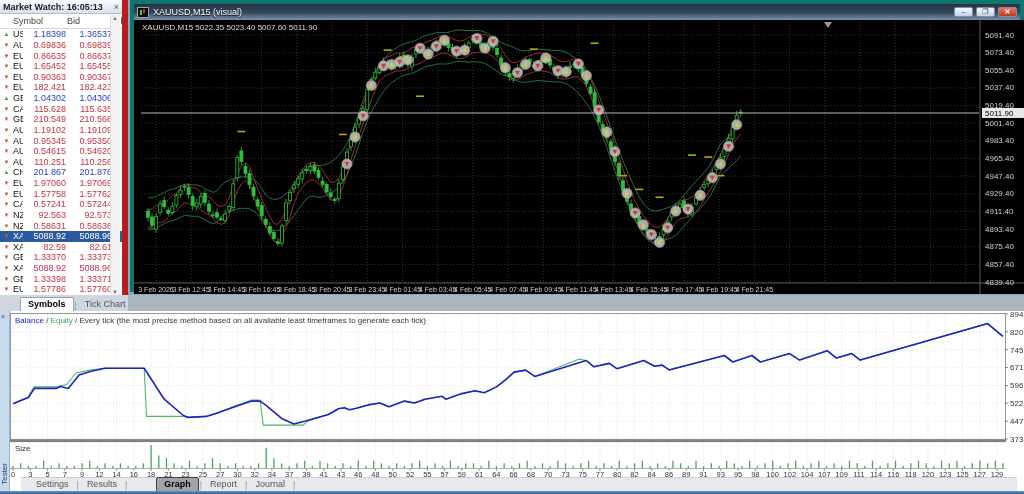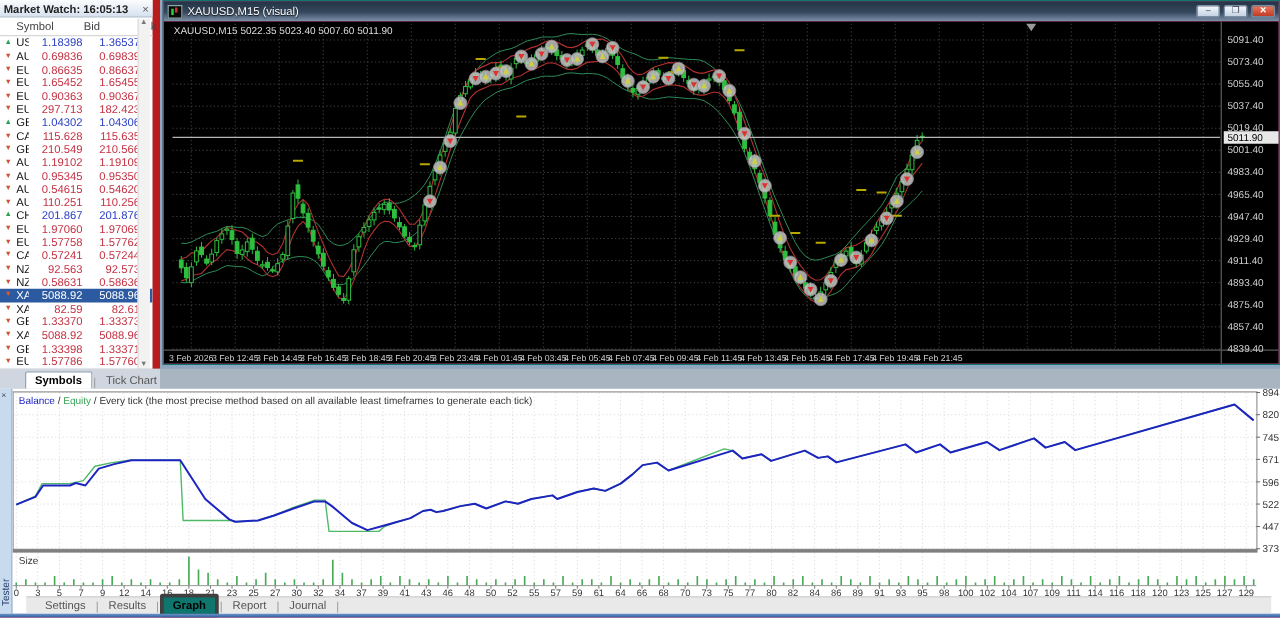--- a/index.html
+++ b/index.html
@@ -26,39 +26,39 @@
   .mw-row.selected .ico{color:#e05a28;}
   #mw-scrollbar{position:absolute;top:15px;right:2px;width:9px;height:280px;background:#f2f2f2;border-left:1px solid #ddd;font-size:6px;color:#777;}
   #mw-scrollbar .sb-up{position:absolute;top:0;left:1px;}
   #mw-scrollbar .sb-dn{position:absolute;bottom:0;left:1px;}
   #mw-tabs{position:absolute;left:0;top:295px;width:128px;height:16px;display:flex;align-items:flex-end;font-size:9px;background:#cfd6df;padding-left:20px;box-sizing:border-box;}
   
   .tab{padding:1px 7px 2px;color:#555;cursor:default;white-space:nowrap;}
   .tab.active{background:#fff;border:1px solid #97a3b2;border-bottom:none;color:#000;font-weight:bold;border-radius:2px 2px 0 0;}
   .tab-sep{color:#999;font-size:9px;padding:0 1px;}
   
-  #chart-window{position:absolute;left:130px;top:0;width:894px;height:292px;border:1px solid #0f766e;box-sizing:border-box;background:#ec4899;}
+  #chart-window{position:absolute;left:130px;top:0;width:894px;height:292px;border:4px solid #0f766e;box-sizing:border-box;background:#fca5a5;}
   .cw-titlebar{height:16px;background:linear-gradient(180deg,#253344 0%,#35485e 55%,#7d92aa 100%);display:flex;align-items:center;padding:0 3px;box-sizing:border-box;}
   .cw-icon{width:10px;height:9px;background:#0a0a0a;border:1px solid #8aa;display:inline-block;position:relative;}
   .cw-icon::after{content:"";position:absolute;left:2px;top:2px;width:2px;height:5px;background:#3c3;}
   .cw-icon::before{content:"";position:absolute;left:5px;top:1px;width:2px;height:4px;background:#c33;}
   .cw-title{flex:1;color:#fff;font-size:9px;margin-left:4px;white-space:nowrap;text-shadow:0 1px 1px #000;}
   .cw-btn{width:19px;height:10px;margin-left:3px;border:1px solid #7d8fa5;border-radius:2px;background:linear-gradient(#f4f8fd,#c3d2e4);color:#334;font-size:7px;line-height:8px;text-align:center;display:inline-block;box-sizing:border-box;}
   .cw-btn.close{background:linear-gradient(#e8765d,#c03a24);color:#fff;font-weight:bold;}
   #cw-body{position:absolute;left:0;top:16px;width:892px;height:274px;}
   
   #symtab-strip{position:absolute;left:0;top:295px;width:1024px;height:16px;background:#aab5c2;}
   
   #tester{position:absolute;left:0;top:311px;width:1024px;height:180px;background:#fff;}
   #tester-strip{position:absolute;left:0;top:0;width:10px;height:180px;background:#c8daee;border-right:1px solid #9fb4cc;box-sizing:border-box;}
   .t-close{position:absolute;top:2px;left:1px;font-size:7px;color:#445;}
   .t-label{position:absolute;bottom:6px;left:0px;font-size:8px;color:#223a66;writing-mode:vertical-rl;transform:rotate(180deg);}
   #tester-body{position:absolute;left:10px;top:0;width:847px;height:166px;}
   #tester-tabs{position:absolute;left:21px;top:166px;width:996px;height:14px;background:#e9e9e9;display:flex;align-items:center;font-size:9px;padding-left:8px;box-sizing:border-box;border-top:1px solid #cfcfcf;}
-  #tester-tabs .tab.active{border:3px solid #404040;border-radius:2px;background:#0f766e;}
+  #tester-tabs .tab.active{border:1px solid #404040;border-radius:2px;background:#a3a3a3;margin-left:28px;}
   #bottom-strip{position:absolute;left:0;top:491px;width:1024px;height:3px;background:linear-gradient(#6b97cf,#2d5b94);}
   svg text{font-family:"Liberation Sans",sans-serif;}
 </style>
 </head>
 <body>
 
 <div id="app">
 
   <div id="market-watch">
     <div class="mw-titlebar">
@@ -98,21 +98,21 @@
         </div>
         <div class="mw-row down">
           <span class="ico">▼</span>
           <span class="sym">EURCHF</span>
           <span class="bid">0.90363</span>
           <span class="ask">0.90367</span>
         </div>
         <div class="mw-row down">
           <span class="ico">▼</span>
           <span class="sym">EURJPY</span>
-          <span class="bid">297.713</span>
+          <span class="bid">182.421</span>
           <span class="ask">182.423</span>
         </div>
         <div class="mw-row up">
           <span class="ico">▲</span>
           <span class="sym">GBPCHF</span>
           <span class="bid">1.04302</span>
           <span class="ask">1.04306</span>
         </div>
         <div class="mw-row down">
           <span class="ico">▼</span>

